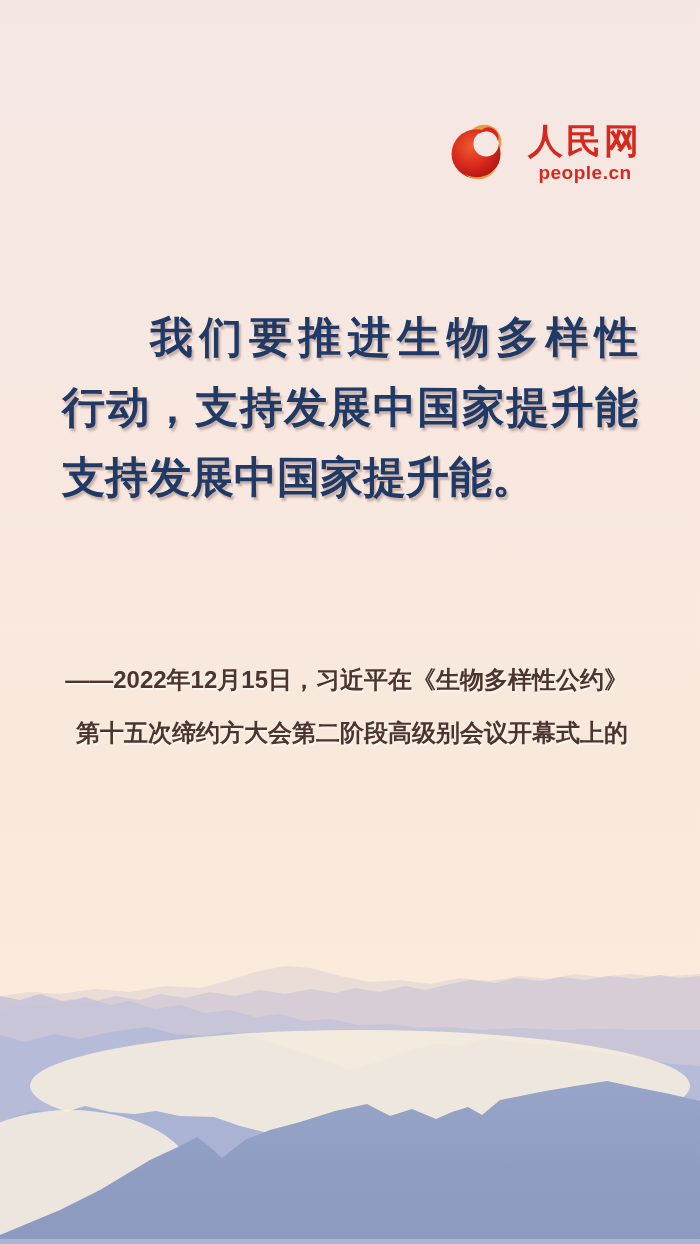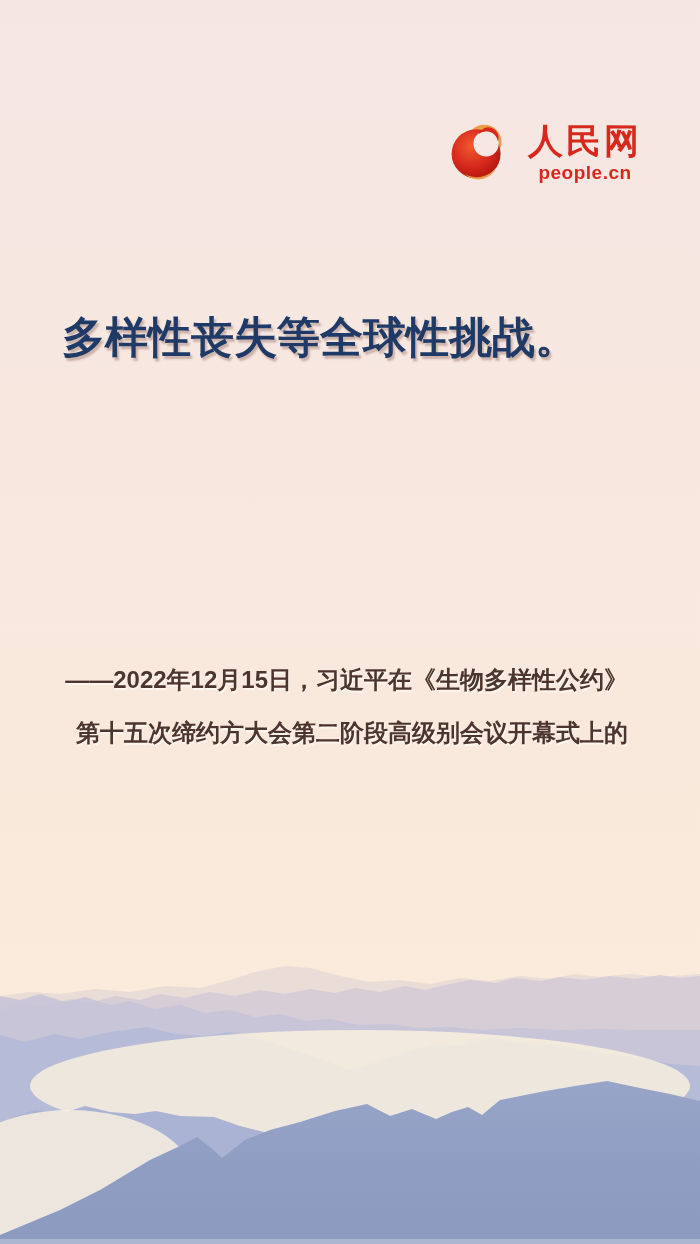--- a/index.html
+++ b/index.html
@@ -108,21 +108,23 @@
       <path d="M34 12 A13 13 0 0 1 55 20 A10 10 0 0 0 34 12 Z" fill="#d7281d"></path>
       <path d="M18 56 A27 27 0 0 0 54 48 A22 22 0 0 1 18 56 Z" fill="#eb9b42" opacity="0.9"></path>
     </svg>
     <div class="logo-text">
       <div class="logo-cn">人民网</div>
       <div class="logo-en">people.cn</div>
     </div>
   </div>
 
   <div class="quote">
-    <div class="quote-line last">多样性丧失等全球性挑战。</div>
+    <div class="quote-line first">我们要推进生物多样性</div>
+    <div class="quote-line">行动，支持发展中国家提升能</div>
+    <div class="quote-line last">支持发展中国家提升能。</div>
   </div>
 
   <div class="attribution">
     <div class="attr-line">——2022年12月15日，习近平在《生物多样性公约》</div>
     <div class="attr-line">第十五次缔约方大会第二阶段高级别会议开幕式上的</div>
   </div>
 
 </div>
 
 </body></html>

